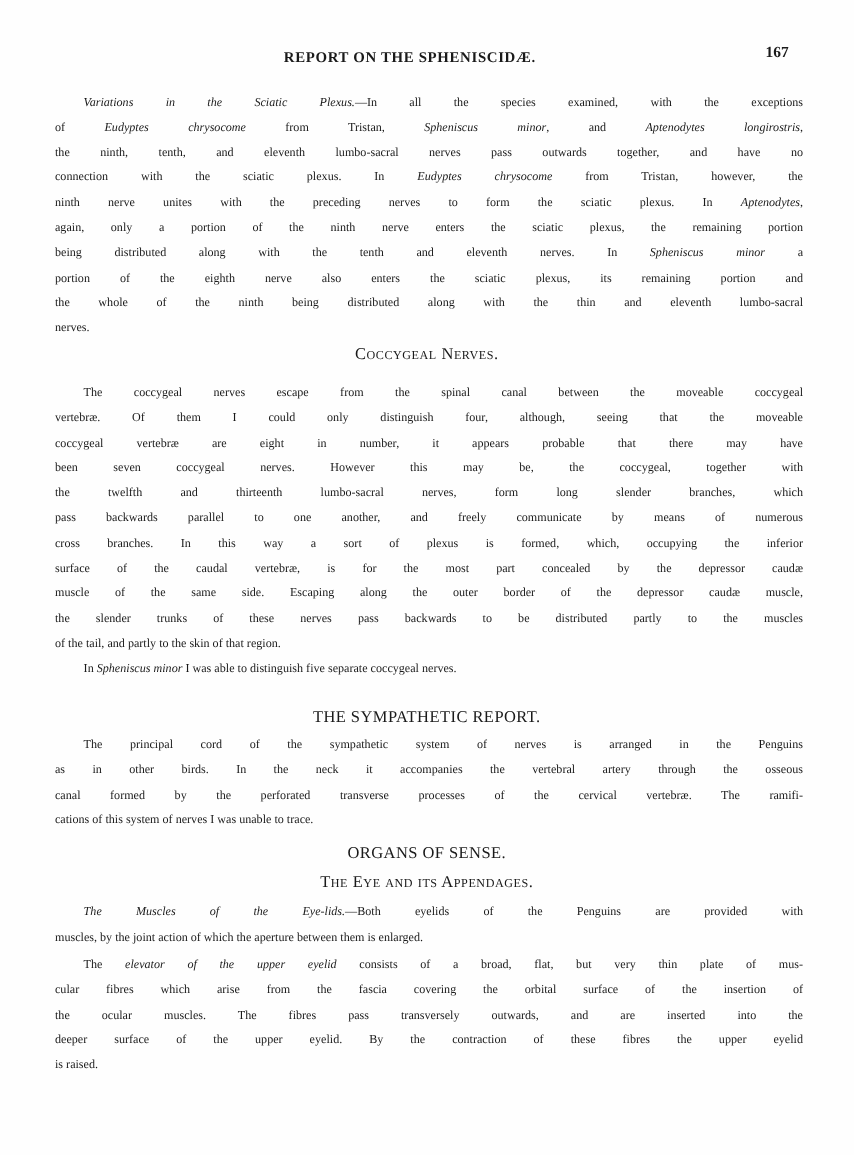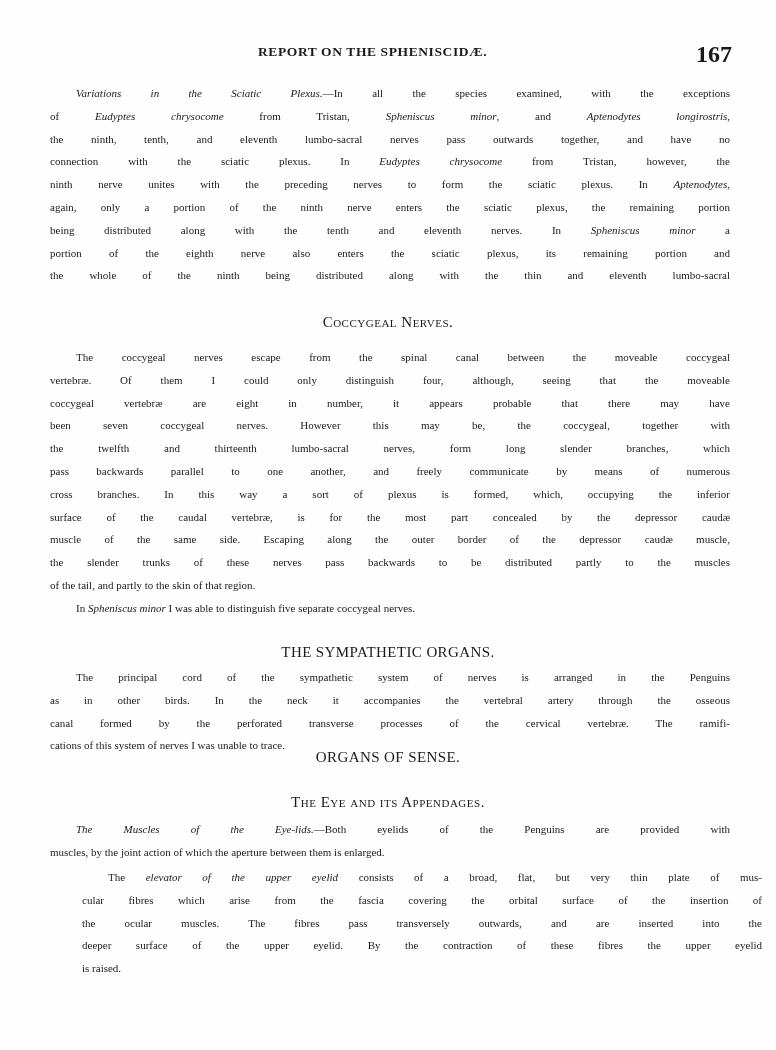--- a/index.html
+++ b/index.html
@@ -11,21 +11,21 @@
   }
   .running-head {
     position: absolute; top: 44px; left: 0; width: 752px; height: 22px;
   }
   .running-title {
     position: absolute; left: 258px; top: 0;
     font-size: 13.5px; letter-spacing: 0.6px; font-weight: bold;
   }
   .page-number {
     position: absolute; left: 696px; top: -3px;
-    font-size: 24px; font-weight: bold;
+    font-size: 14px; font-weight: bold;
   }
   .body-text {
     position: absolute; left: 50px; width: 680px;
     font-size: 11px; line-height: 22.8px;
   }
   .line { display: block; white-space: nowrap; text-align: justify; text-align-last: justify; height: 22.8px; }
   .line.last { text-align-last: left; }
   .indent { padding-left: 26px; }
   i { font-style: italic; }
   .heading {
@@ -48,57 +48,58 @@
   <div class="body-text" style="top:82px;">
     <span class="line indent"><i>Variations in the Sciatic Plexus.</i><span>—In all the species examined, with the exceptions</span></span>
     <span class="line"><span>of </span><i>Eudyptes chrysocome</i><span> from Tristan, </span><i>Spheniscus minor</i><span>, and </span><i>Aptenodytes longirostris</i><span>,</span></span>
     <span class="line">the ninth, tenth, and eleventh lumbo-sacral nerves pass outwards together, and have no</span>
     <span class="line"><span>connection with the sciatic plexus.  In </span><i>Eudyptes chrysocome</i><span> from Tristan, however, the</span></span>
     <span class="line"><span>ninth nerve unites with the preceding nerves to form the sciatic plexus.  In </span><i>Aptenodytes</i><span>,</span></span>
     <span class="line">again, only a portion of the ninth nerve enters the sciatic plexus, the remaining portion</span>
     <span class="line"><span>being distributed along with the tenth and eleventh nerves.  In </span><i>Spheniscus minor</i><span> a</span></span>
     <span class="line">portion of the eighth nerve also enters the sciatic plexus, its remaining portion and</span>
     <span class="line">the whole of the ninth being distributed along with the thin and eleventh lumbo-sacral</span>
+    <span class="line last">nerves.</span>
   </div>
 
   <div class="heading smallcaps" style="top:314px;">Coccygeal Nerves.</div>
 
   <div class="body-text" style="top:346px;">
     <span class="line indent">The coccygeal nerves escape from the spinal canal between the moveable coccygeal</span>
     <span class="line">vertebræ.  Of them I could only distinguish four, although, seeing that the moveable</span>
     <span class="line">coccygeal vertebræ are eight in number, it appears probable that there may have</span>
     <span class="line">been seven coccygeal nerves.  However this may be, the coccygeal, together with</span>
     <span class="line">the twelfth and thirteenth lumbo-sacral nerves, form long slender branches, which</span>
     <span class="line">pass backwards parallel to one another, and freely communicate by means of numerous</span>
     <span class="line">cross branches.  In this way a sort of plexus is formed, which, occupying the inferior</span>
     <span class="line">surface of the caudal vertebræ, is for the most part concealed by the depressor caudæ</span>
     <span class="line">muscle of the same side.  Escaping along the outer border of the depressor caudæ muscle,</span>
     <span class="line">the slender trunks of these nerves pass backwards to be distributed partly to the muscles</span>
     <span class="line last">of the tail, and partly to the skin of that region.</span>
     <span class="line last indent"><span>In </span><i>Spheniscus minor</i><span> I was able to distinguish five separate coccygeal nerves.</span></span>
   </div>
 
-  <div class="heading caps" style="top:644px;">THE SYMPATHETIC ORGANS.</div>
+  <div class="heading caps" style="top:644px;">THE SYMPATHETIC REPORT.</div>
 
   <div class="body-text" style="top:666px;">
     <span class="line indent">The principal cord of the sympathetic system of nerves is arranged in the Penguins</span>
     <span class="line">as in other birds.  In the neck it accompanies the vertebral artery through the osseous</span>
     <span class="line">canal formed by the perforated transverse processes of the cervical vertebræ.  The ramifi-</span>
     <span class="line last">cations of this system of nerves I was unable to trace.</span>
   </div>
 
-  <div class="heading caps" style="top:749px;">ORGANS OF SENSE.</div>
+  <div class="heading caps" style="top:768px;">ORGANS OF SENSE.</div>
   <div class="heading smallcaps" style="top:794px;">The Eye and its Appendages.</div>
 
   <div class="body-text" style="top:818px;">
     <span class="line indent"><i>The Muscles of the Eye-lids.</i><span>—Both eyelids of the Penguins are provided with</span></span>
     <span class="line last">muscles, by the joint action of which the aperture between them is enlarged.</span>
   </div>
 
-  <div class="body-text" style="top:866px;margin-left:32px;">
+  <div class="body-text" style="top:866px;">
     <span class="line indent"><span>The </span><i>elevator of the upper eyelid</i><span> consists of a broad, flat, but very thin plate of mus-</span></span>
     <span class="line">cular fibres which arise from the fascia covering the orbital surface of the insertion of</span>
     <span class="line">the ocular muscles.  The fibres pass transversely outwards, and are inserted into the</span>
     <span class="line">deeper surface of the upper eyelid.  By the contraction of these fibres the upper eyelid</span>
     <span class="line last">is raised.</span>
   </div>
 
 </div>
 
 </body></html>

